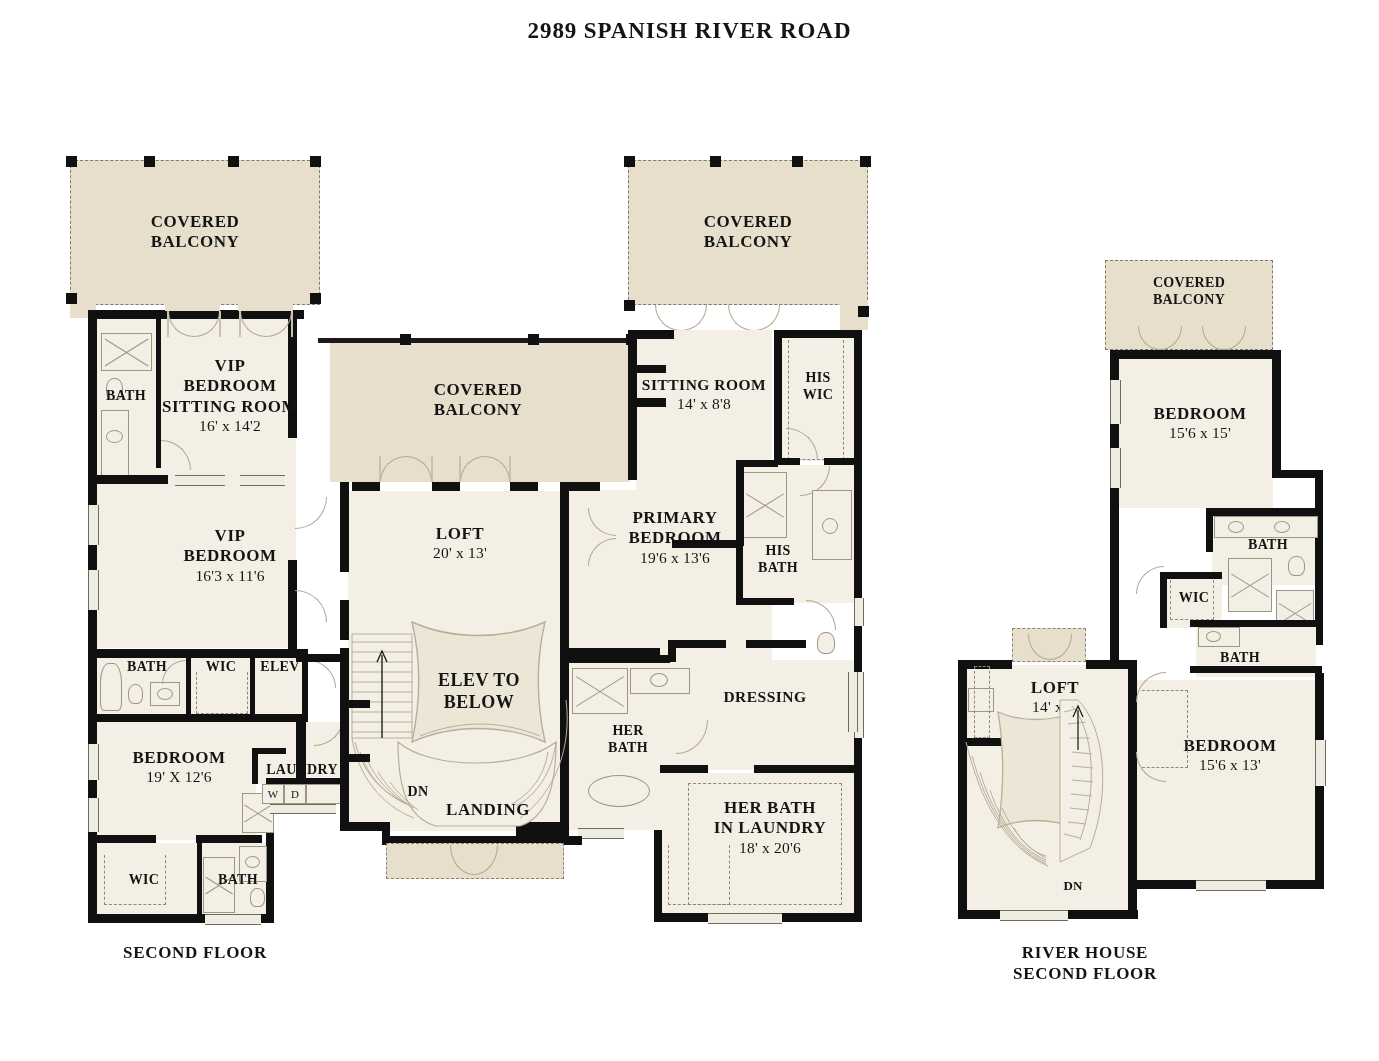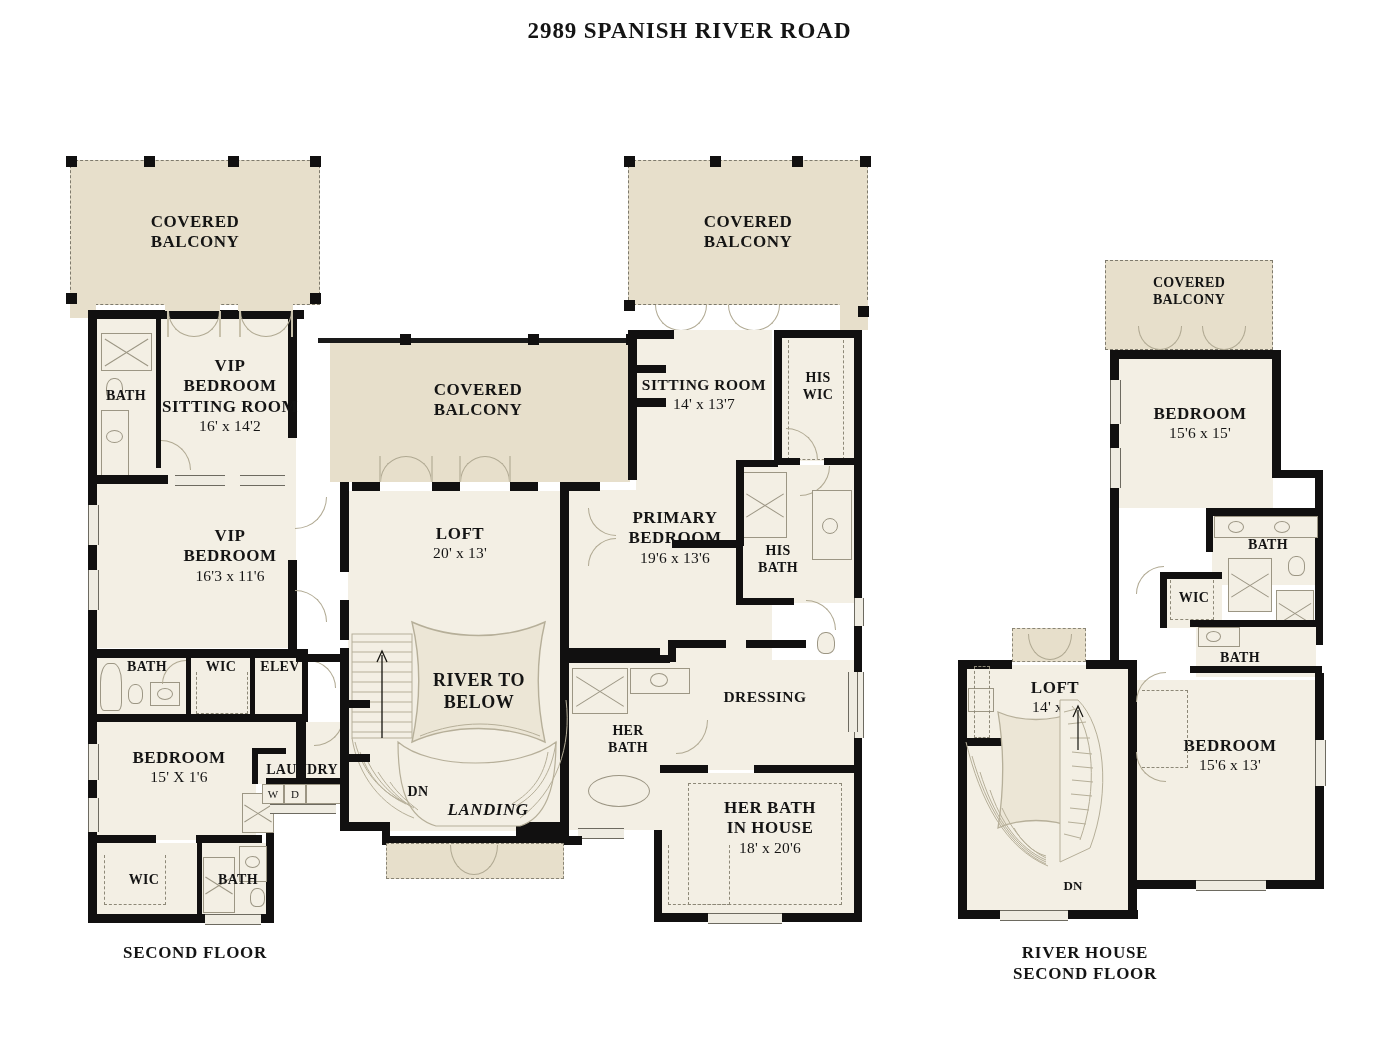--- a/index.html
+++ b/index.html
@@ -179,21 +179,21 @@
     </div>
     <div class="swing sw-tl" style="left:162px;top:660px;width:24px;height:24px;"></div>
     <div class="swing sw-tr" style="left:308px;top:660px;width:28px;height:28px;"></div>
 
     <div class="room" style="left:96px;top:722px;width:160px;height:118px;"></div>
     <div class="wall" style="left:88px;top:720px;width:9px;height:122px;"></div>
     <div class="winv" style="left:88px;top:744px;width:9px;height:36px;"></div>
     <div class="winv" style="left:88px;top:798px;width:9px;height:34px;"></div>
     <div class="label" style="left:104px;top:748px;width:150px;">
       <span>BEDROOM</span>
-      <span class="dim">15' X 1'6</span>
+      <span class="dim">19' X 12'6</span>
     </div>
     <div class="wall" style="left:88px;top:835px;width:68px;height:8px;"></div>
     <div class="wall" style="left:196px;top:835px;width:66px;height:8px;"></div>
     <div class="swing sw-tr" style="left:156px;top:843px;width:36px;height:36px;"></div>
 
     <div class="room" style="left:96px;top:843px;width:106px;height:72px;"></div>
     <div class="room" style="left:202px;top:843px;width:70px;height:72px;"></div>
     <div class="wall" style="left:88px;top:843px;width:9px;height:80px;"></div>
     <div class="wall" style="left:88px;top:914px;width:186px;height:9px;"></div>
     <div class="wall" style="left:197px;top:843px;width:5px;height:72px;"></div>
@@ -276,21 +276,21 @@
     <div class="room" style="left:636px;top:330px;width:136px;height:330px;"></div>
     <div class="room" style="left:568px;top:490px;width:204px;height:170px;"></div>
     <div class="wall" style="left:628px;top:330px;width:9px;height:150px;"></div>
     <div class="wall" style="left:628px;top:330px;width:46px;height:9px;"></div>
     <div class="wall" style="left:628px;top:398px;width:38px;height:9px;"></div>
     <div class="wall" style="left:636px;top:365px;width:30px;height:8px;"></div>
     <div class="wall" style="left:560px;top:490px;width:9px;height:180px;"></div>
     <div class="wall" style="left:560px;top:482px;width:40px;height:9px;"></div>
     <div class="label md" style="left:634px;top:376px;width:140px;">
       <span>SITTING ROOM</span>
-      <span class="dim">14' x 13'7</span>
+      <span class="dim">14' x 8'8</span>
     </div>
     <div class="label" style="left:600px;top:508px;width:150px;">
       <span>PRIMARY</span><br><span>BEDROOM</span>
       <span class="dim">19'6 x 13'6</span>
     </div>
     <div class="swing sw-bl" style="left:588px;top:508px;width:28px;height:28px;"></div>
     <div class="swing sw-tl" style="left:588px;top:538px;width:28px;height:28px;"></div>
 
     <div class="room" style="left:782px;top:336px;width:72px;height:125px;"></div>
     <div class="wall" style="left:774px;top:336px;width:8px;height:125px;"></div>
@@ -349,21 +349,21 @@
     <div class="toilet" style="left:698px;top:812px;width:16px;height:20px;"></div>
     <div class="wall" style="left:660px;top:773px;width:7px;height:62px;"></div>
     <div class="wall" style="left:722px;top:773px;width:7px;height:62px;"></div>
 
     <div class="room" style="left:660px;top:773px;width:194px;height:146px;"></div>
     <div class="wall" style="left:654px;top:830px;width:8px;height:92px;"></div>
     <div class="wall" style="left:654px;top:913px;width:208px;height:9px;"></div>
     <div class="dash" style="left:688px;top:783px;width:154px;height:122px;"></div>
     <div class="dash" style="left:668px;top:845px;width:62px;height:60px;border-top:none;"></div>
     <div class="label" style="left:700px;top:798px;width:140px;">
-      <span>HER BATH</span><br><span>IN HOUSE</span>
+      <span>HER BATH</span><br><span>IN LAUNDRY</span>
       <span class="dim">18' x 20'6</span>
     </div>
     <div class="win" style="left:708px;top:913px;width:74px;height:9px;"></div>
 
     <div class="room" style="left:348px;top:491px;width:212px;height:340px;"></div>
     <div class="wall" style="left:340px;top:482px;width:9px;height:90px;"></div>
     <div class="wall" style="left:340px;top:600px;width:9px;height:40px;"></div>
     <div class="wall" style="left:340px;top:648px;width:9px;height:180px;"></div>
     <div class="wall" style="left:340px;top:822px;width:50px;height:9px;"></div>
     <div class="wall" style="left:382px;top:822px;width:8px;height:22px;"></div>
@@ -414,23 +414,23 @@
 
       <g stroke="#15140f" stroke-width="1.3" fill="none">
         <line x1="382" y1="738" x2="382" y2="655"></line>
         <path d="M377,662 L382,651 L387,662"></path>
       </g>
 
       <path d="M420,736 C460,720 500,720 540,736" fill="none" stroke="#b6af99" stroke-width="1"></path>
     </svg>
 
     <div class="label lg" style="left:418px;top:670px;width:122px;">
-      <span>RIVER TO</span><br><span>BELOW</span>
-    </div>
-    <div class="label" style="left:418px;top:800px;width:140px;font-style:italic;">
+      <span>ELEV TO</span><br><span>BELOW</span>
+    </div>
+    <div class="label" style="left:418px;top:800px;width:140px;">
       <span>LANDING</span>
     </div>
     <div class="label sm" style="left:400px;top:784px;width:36px;">
       <span>DN</span>
     </div>
 
     <div class="room balc" style="left:386px;top:843px;width:178px;height:36px;"></div>
     <div class="dash" style="left:386px;top:843px;width:178px;height:36px;border-color:#8a8575;"></div>
     <div class="swing sw-bl" style="left:450px;top:845px;width:24px;height:30px;"></div>
     <div class="swing sw-br" style="left:474px;top:845px;width:24px;height:30px;"></div>

